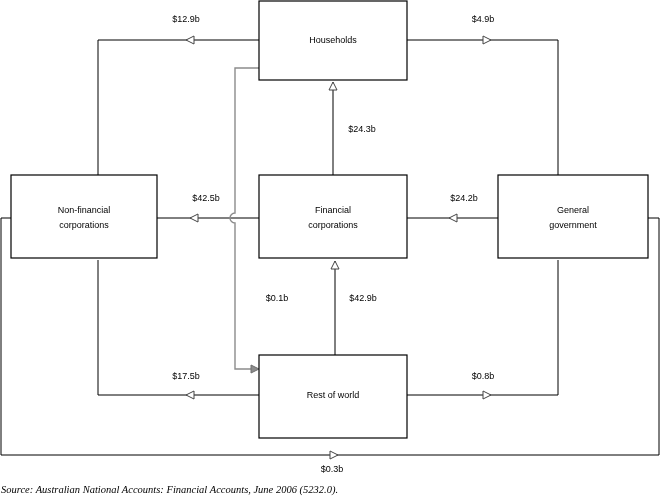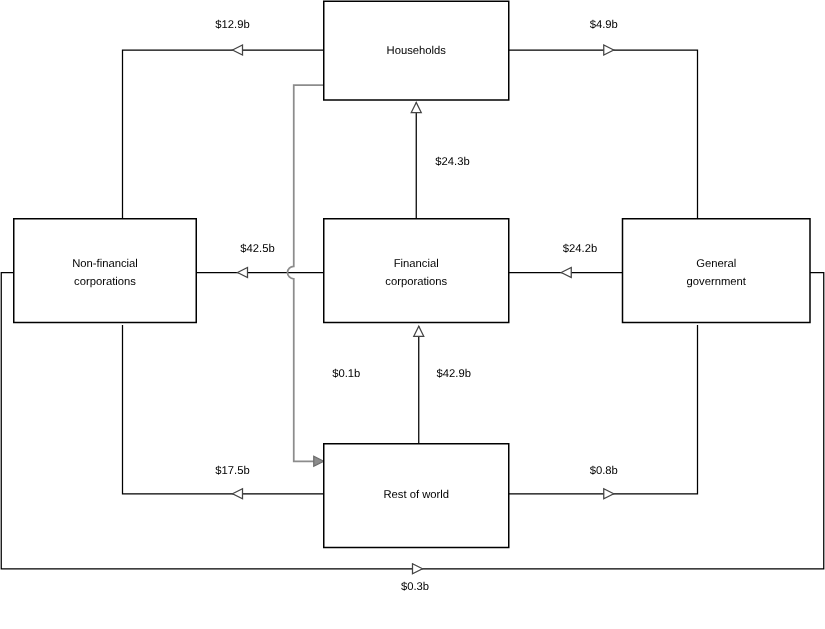--- a/index.html
+++ b/index.html
@@ -147,14 +147,15 @@
     <text class="flow-value" x="206" y="199">$42.5b</text>
     <text class="flow-value" x="464" y="199">$24.2b</text>
     <text class="flow-value" x="277" y="299">$0.1b</text>
     <text class="flow-value" x="363" y="299">$42.9b</text>
     <text class="flow-value" x="186" y="377">$17.5b</text>
     <text class="flow-value" x="483" y="377">$0.8b</text>
     <text class="flow-value" x="332" y="470">$0.3b</text>
 
   </svg>
 
+  <div class="source-note">Source: Australian National Accounts: Financial Accounts, June 2006 (5232.0).</div>
 
 </div>
 
 </body></html>

